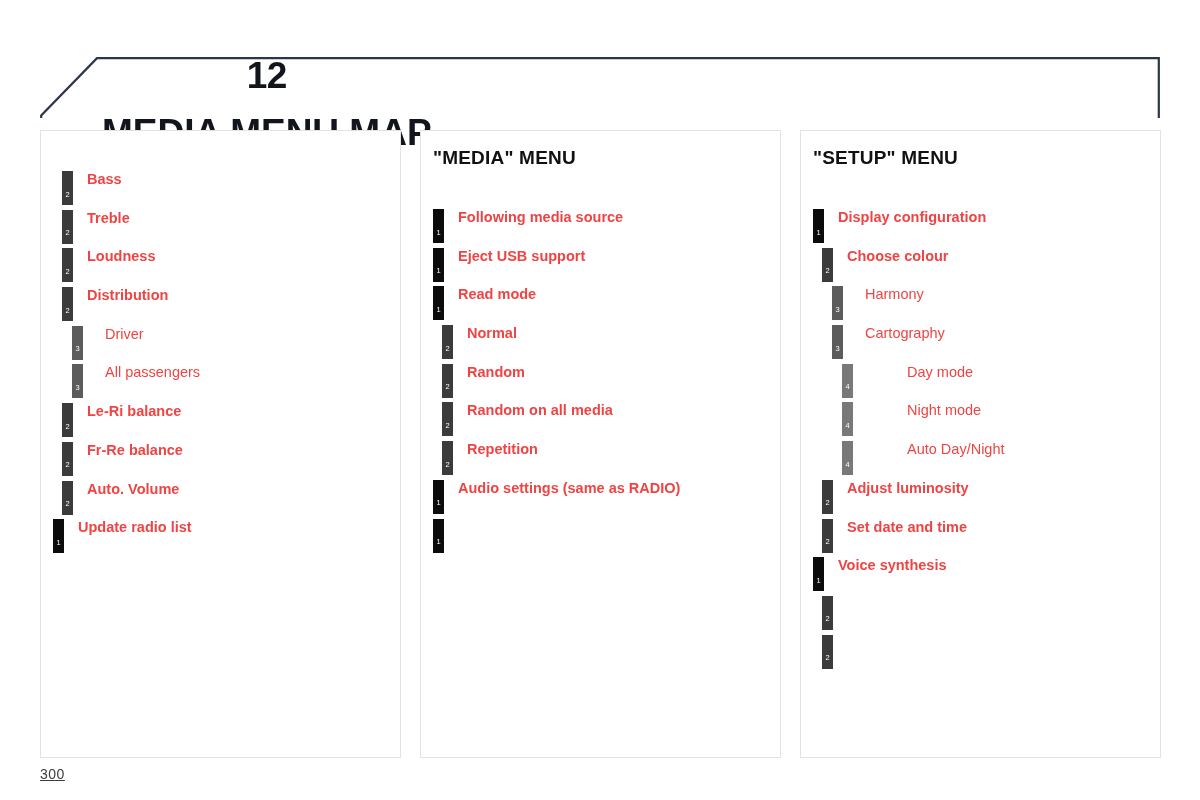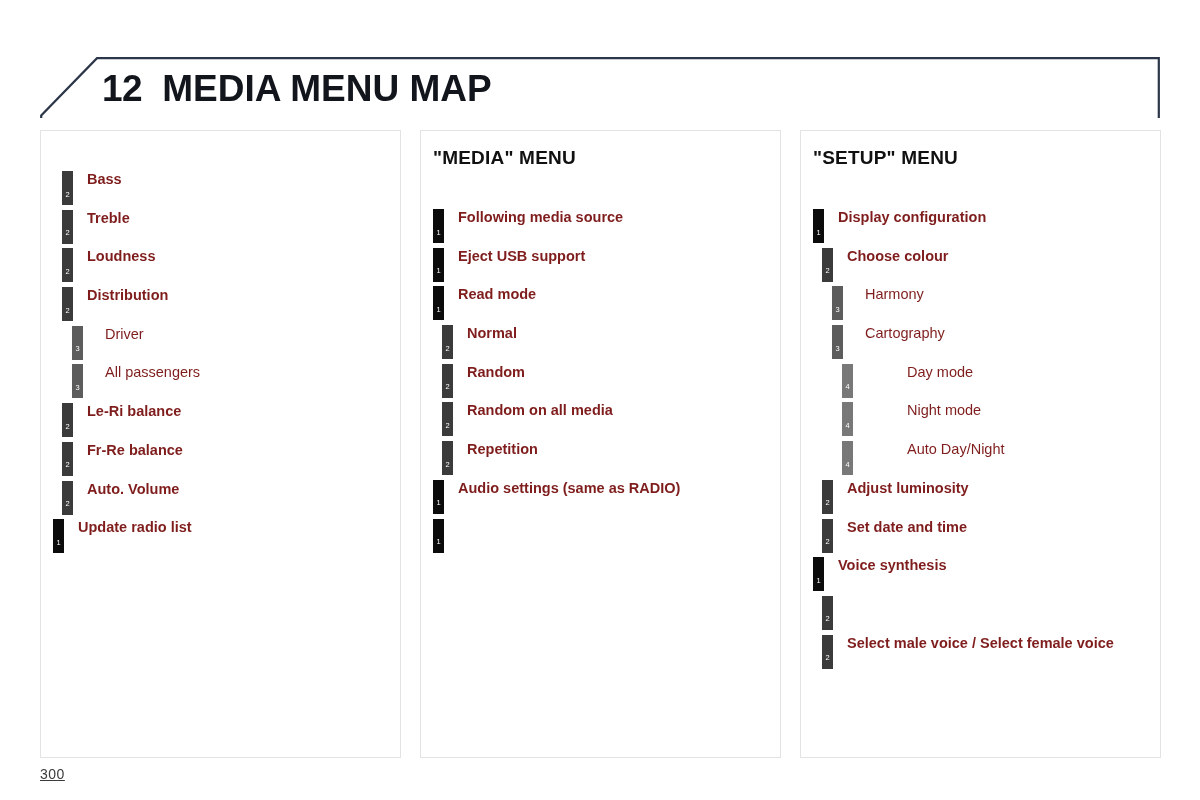--- a/index.html
+++ b/index.html
@@ -34,20 +34,21 @@
   }
   .banner-text {
     position: absolute;
     left: 62px;
     top: 0;
     height: 62px;
     display: flex;
     align-items: center;
     gap: 20px;
     white-space: nowrap;
+    flex-direction: column;
   }
   .banner-num {
     font-size: 37px;
     font-weight: bold;
     letter-spacing: -0.5px;
     color: #12151c;
     line-height: 1;
   }
   .banner-title {
     font-size: 37px;
@@ -119,21 +120,21 @@
     left: 0;
     right: 0;
     bottom: 7px;
   }
   .item-label {
     position: absolute;
     top: -2px;
     font-size: 14.5px;
     white-space: nowrap;
     line-height: 20px;
-    color: #7f1d1d;
+    color: #ef4444;
   }
 
   
   .lvl-1 .marker { background: #0b0b0b; left: 12px; }
   .lvl-1 .item-label { left: 37px; font-weight: bold; }
 
   .lvl-2 .marker { background: #3b3b3b; left: 21px; }
   .lvl-2 .item-label { left: 46px; font-weight: bold; }
 
   .lvl-3 .marker { background: #5c5c5c; left: 31px; }
@@ -358,20 +359,19 @@
       </div>
       <div class="item lvl-2">
         <span class="marker">
             <span>2</span>
           </span>
       </div>
       <div class="item lvl-2">
         <span class="marker">
             <span>2</span>
           </span>
-        <span class="item-label">Select male voice / Select female voice</span>
       </div>
     </div>
   </div>
 
 </div>
 
 <div class="page-number">300</div>
 
 </body></html>

